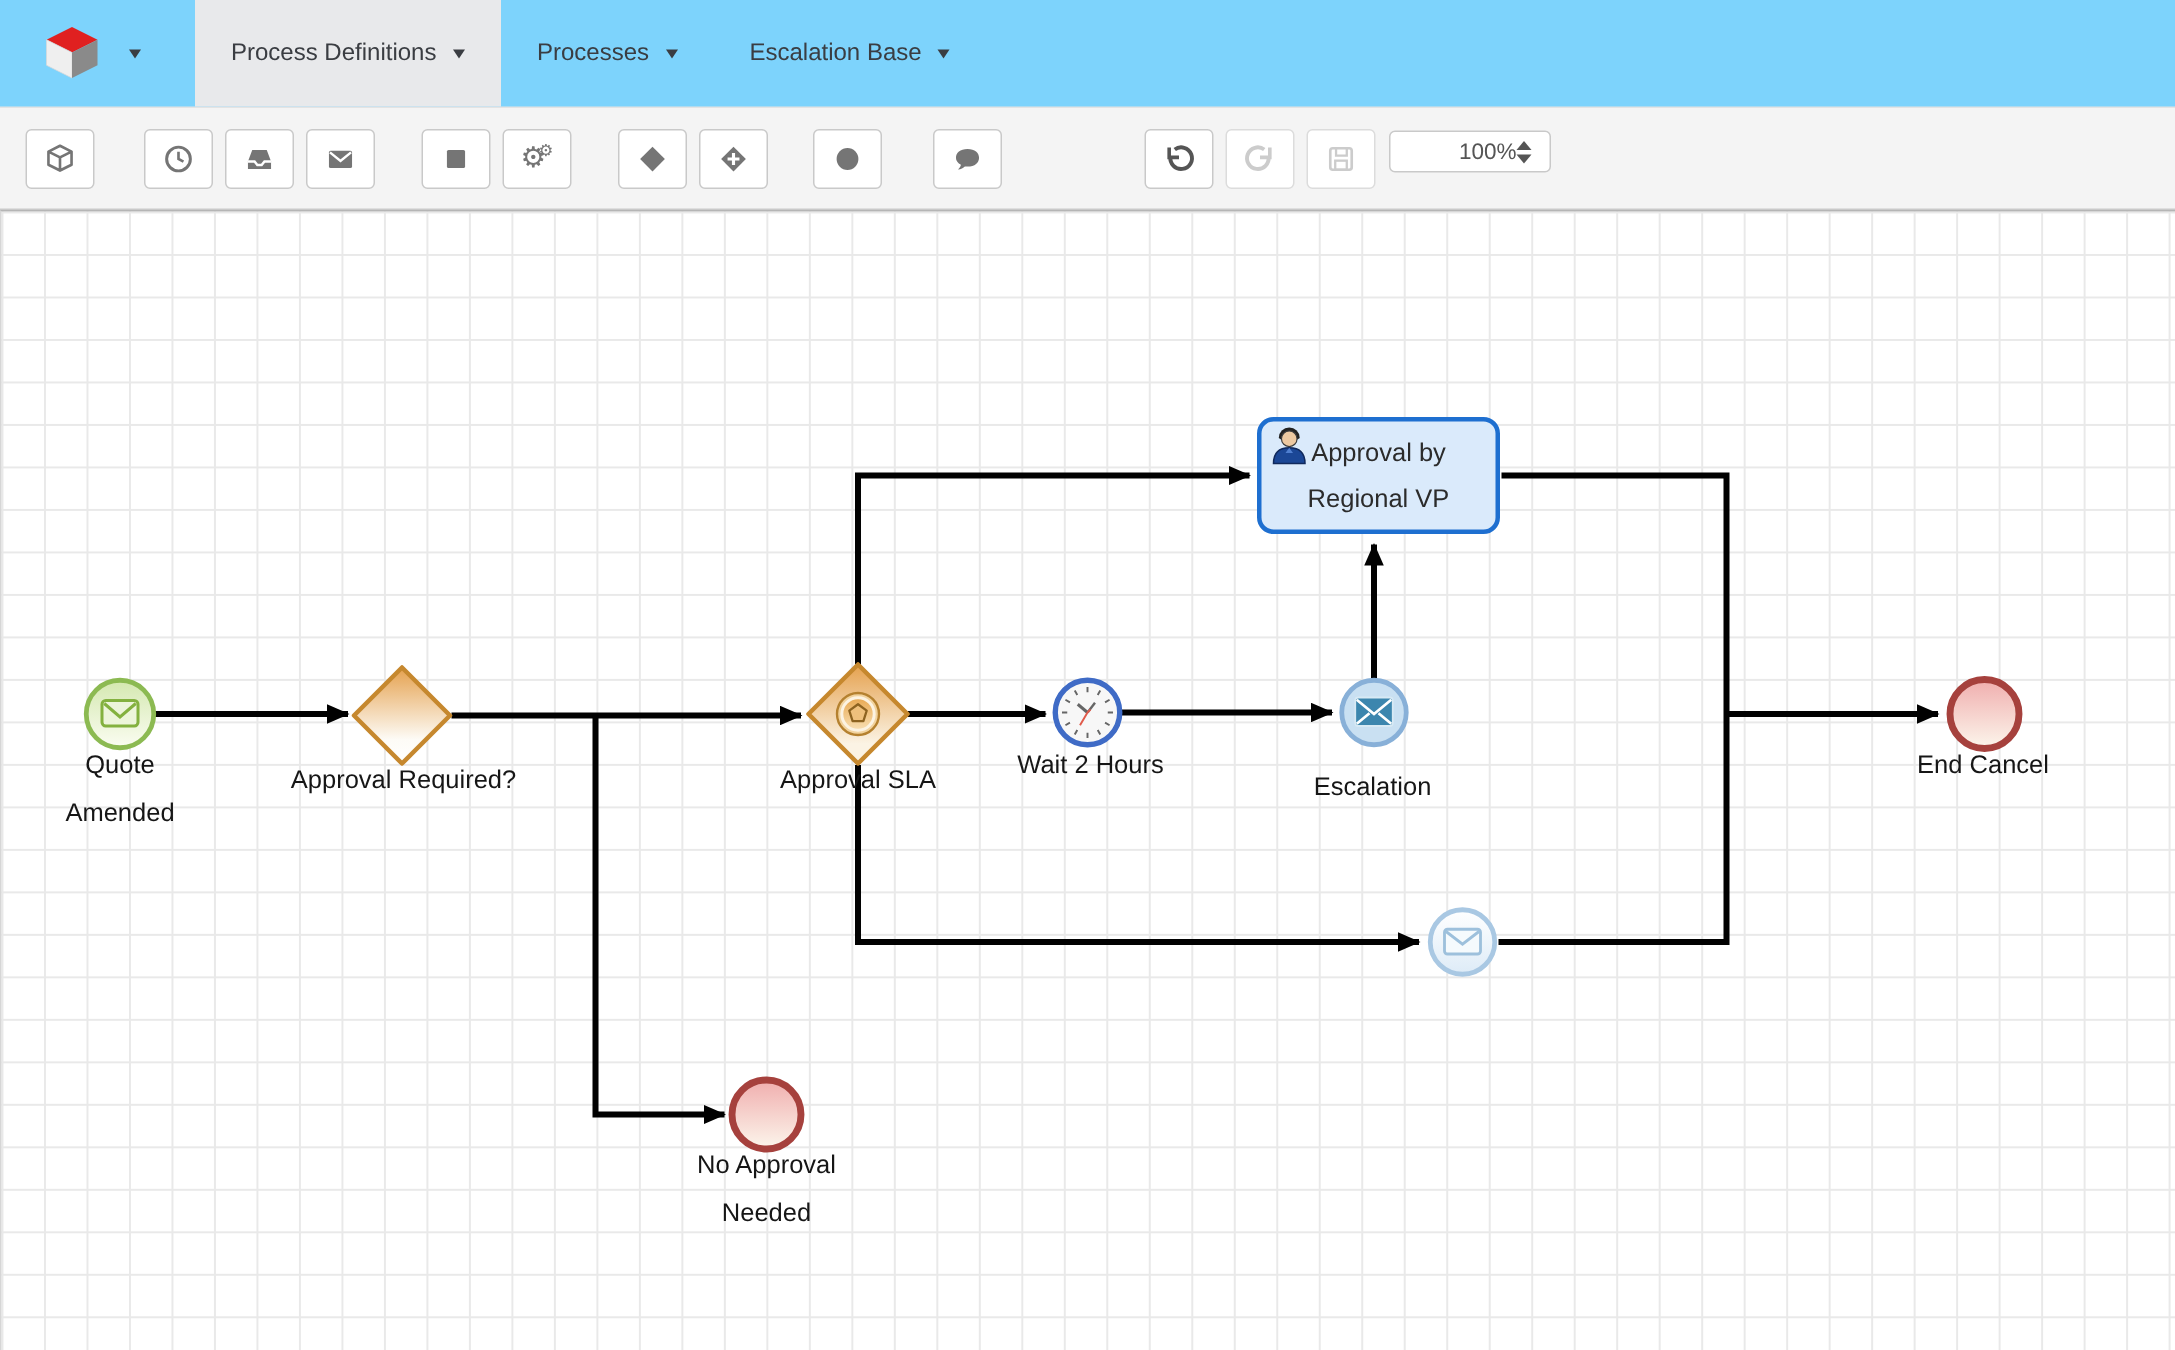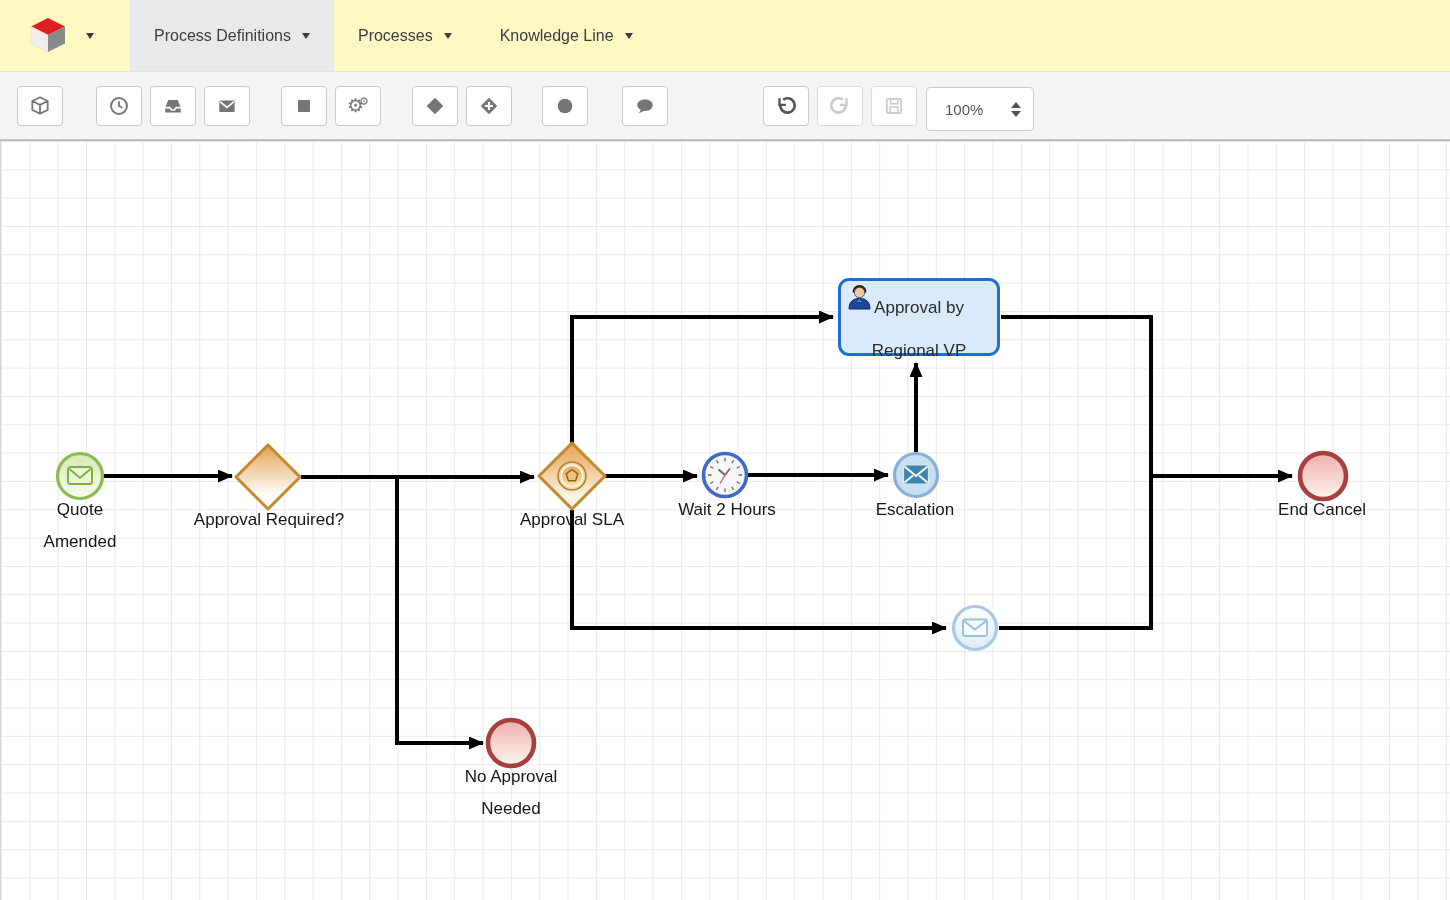--- a/index.html
+++ b/index.html
@@ -1,43 +1,43 @@
 <!DOCTYPE html>
 <html><head>
 <meta charset="utf-8">
 <style>
   * { margin:0; padding:0; box-sizing:border-box; }
   html,body { width:1450px; height:900px; overflow:hidden;
     font-family:"Liberation Sans", sans-serif; background:#fff; }
 
   
-  .nav { position:relative; width:100%; height:72px; background:#fef9c3;
+  .nav { position:relative; width:100%; height:72px; background:#7dd3fc;
     display:flex; align-items:stretch; border-bottom:1px solid #e3e3e3; }
   .logo-area { display:flex; align-items:center; padding:0 0 0 28px; width:130px; }
   .logo-caret { margin-left:18px; }
   .nav-item { display:flex; align-items:center; padding:0 24px; cursor:pointer;
     font-size:16px; color:#3a3d42; white-space:nowrap; }
   .nav-item.active { background:#e8e9eb; }
   .nav-item .lbl { margin-right:11px; }
   .caret { width:0; height:0; border-left:4.5px solid transparent;
     border-right:4.5px solid transparent; border-top:6px solid #3a3d42; }
 
   
   .toolbar { position:relative; width:100%; height:68px; background:#f4f4f4;
     border-bottom:1px solid #c9c9c9; }
   .tb-btn { position:absolute; top:14px; width:46px; height:40px; background:#fff;
     border:1px solid #c9c9c9; border-radius:4px; display:flex; align-items:center;
     justify-content:center; cursor:pointer; }
   .tb-btn.disabled { border-color:#dcdcdc; cursor:default; }
   .gear-big { font-size:19px; color:#757575; line-height:1; }
   .gear-small { font-size:11px; color:#757575; line-height:1; margin-left:-5px;
     position:relative; top:-7px; }
-  .zoom-select { position:absolute; left:926px; top:15px; width:108px; height:44px;
+  .zoom-select { position:absolute; left:926px; top:15px; width:108px; height:28px;
     background:#fff; border:1px solid #c9c9c9; border-radius:4px; display:flex;
-    align-items:center; cursor:pointer; }
+    align-items:center; cursor:pointer;text-align:right; }
   .zoom-select .zv { font-size:15px; color:#555; padding-left:18px; flex:1; }
   .stepper { display:flex; flex-direction:column; gap:3px; padding-right:12px; }
   .tri-up { width:0; height:0; border-left:5px solid transparent;
     border-right:5px solid transparent; border-bottom:6px solid #555; }
   .tri-down { width:0; height:0; border-left:5px solid transparent;
     border-right:5px solid transparent; border-top:6px solid #555; }
 
   
   .canvas { position:relative; width:100%; height:760px; background:#fff;
     border-top:1px solid #b5b5b5; border-left:1px solid #d6d6d6;
@@ -46,21 +46,21 @@
       linear-gradient(to bottom, #e9e9e9 1px, transparent 1px);
     background-size:28.33px 28.33px; }
   .connectors { position:absolute; left:0; top:0; z-index:1; pointer-events:none; }
   .node { position:absolute; z-index:2; cursor:pointer; }
   .node-label { position:absolute; z-index:3; transform:translateX(-50%);
     font-size:17px; line-height:31px; color:#161616; text-align:center;
     white-space:pre-line; width:max-content; }
   .task { position:absolute; z-index:2; left:837px; top:137px; width:162px; height:78px;
     background:#daeafb; border:3px solid #1e6fd0; border-radius:11px; cursor:pointer; }
   .task-text { position:absolute; left:0; right:0; top:5px; font-size:17px;
-    line-height:43px; color:#2b2b2b; text-align:center; white-space:pre-line; }
+    line-height:31px; color:#2b2b2b; text-align:center; white-space:pre-line; }
   .task-person { position:absolute; left:6px; top:3px; }
 </style>
 </head>
 <body>
 
 <div class="nav">
   <div class="logo-area">
     <svg width="40" height="38" viewBox="0 0 40 38">
       <polygon points="20,1 37,9.5 20,18 3,9.5" fill="#e02020"></polygon>
       <polygon points="3,9.5 20,18 20,35 3,26.5" fill="#efefef" stroke="#d8d8d8" stroke-width="0.5"></polygon>
@@ -70,21 +70,21 @@
   </div>
   <div class="nav-item active">
     <span class="lbl">Process Definitions</span>
     <span class="caret"></span>
   </div>
   <div class="nav-item">
     <span class="lbl">Processes</span>
     <span class="caret"></span>
   </div>
   <div class="nav-item">
-    <span class="lbl">Knowledge Line</span>
+    <span class="lbl">Escalation Base</span>
     <span class="caret"></span>
   </div>
 </div>
 
 <div class="toolbar">
   <div class="tb-btn" style="left:17px">
     <svg width="22" height="22" viewBox="0 0 20 20">
       <path d="M10 2 L17 5.5 V13.5 L10 17 L3 13.5 V5.5 Z M3 5.5 L10 9 L17 5.5 M10 9 V17" fill="none" stroke="#757575" stroke-width="1.6" stroke-linejoin="round"></path>
     </svg>
   </div>
@@ -246,21 +246,21 @@
   <div class="node-label" style="left:726px; top:353px">Wait 2 Hours</div>
 
   <svg class="node" style="left:889px; top:308px" width="52" height="52" viewBox="0 0 52 52">
     <circle cx="26" cy="26" r="21.5" fill="#c9e0f2" stroke="#88b0d8" stroke-width="3.2"></circle>
     <g>
       <rect x="13.5" y="16" width="25" height="19" rx="2" fill="#3c86ae" stroke="#d7e9f4" stroke-width="1.2"></rect>
       <polyline points="14.5,17.5 26,27 37.5,17.5" fill="none" stroke="#ffffff" stroke-width="1.8"></polyline>
       <path d="M14.5,33.5 L23,26.5 M37.5,33.5 L29,26.5" stroke="#ffffff" stroke-width="1.8"></path>
     </g>
   </svg>
-  <div class="node-label" style="left:914px; top:353px">Escalation</div>
+  <div class="node-label" style="left:914px; top:368px">Escalation</div>
 
   <div class="task">
     <svg class="task-person" width="25" height="26" viewBox="0 0 25 26">
       <path d="M5.5 8 A7 7 0 0 1 19.5 8 L18 9 H7 Z" fill="#222222"></path>
       <circle cx="12.5" cy="8.5" r="5.2" fill="#edc9a1" stroke="#3c3c3c" stroke-width="0.8"></circle>
       <path d="M2 25 C2 16.5 7.5 14.5 12.5 14.5 C17.5 14.5 23 16.5 23 25 Z" fill="#1b4796" stroke="#10295c" stroke-width="1"></path>
       <path d="M12.5 14.5 L10 18 H15 Z" fill="#4f7fd0"></path>
     </svg>
     <div class="task-text">Approval by
 Regional VP</div>

